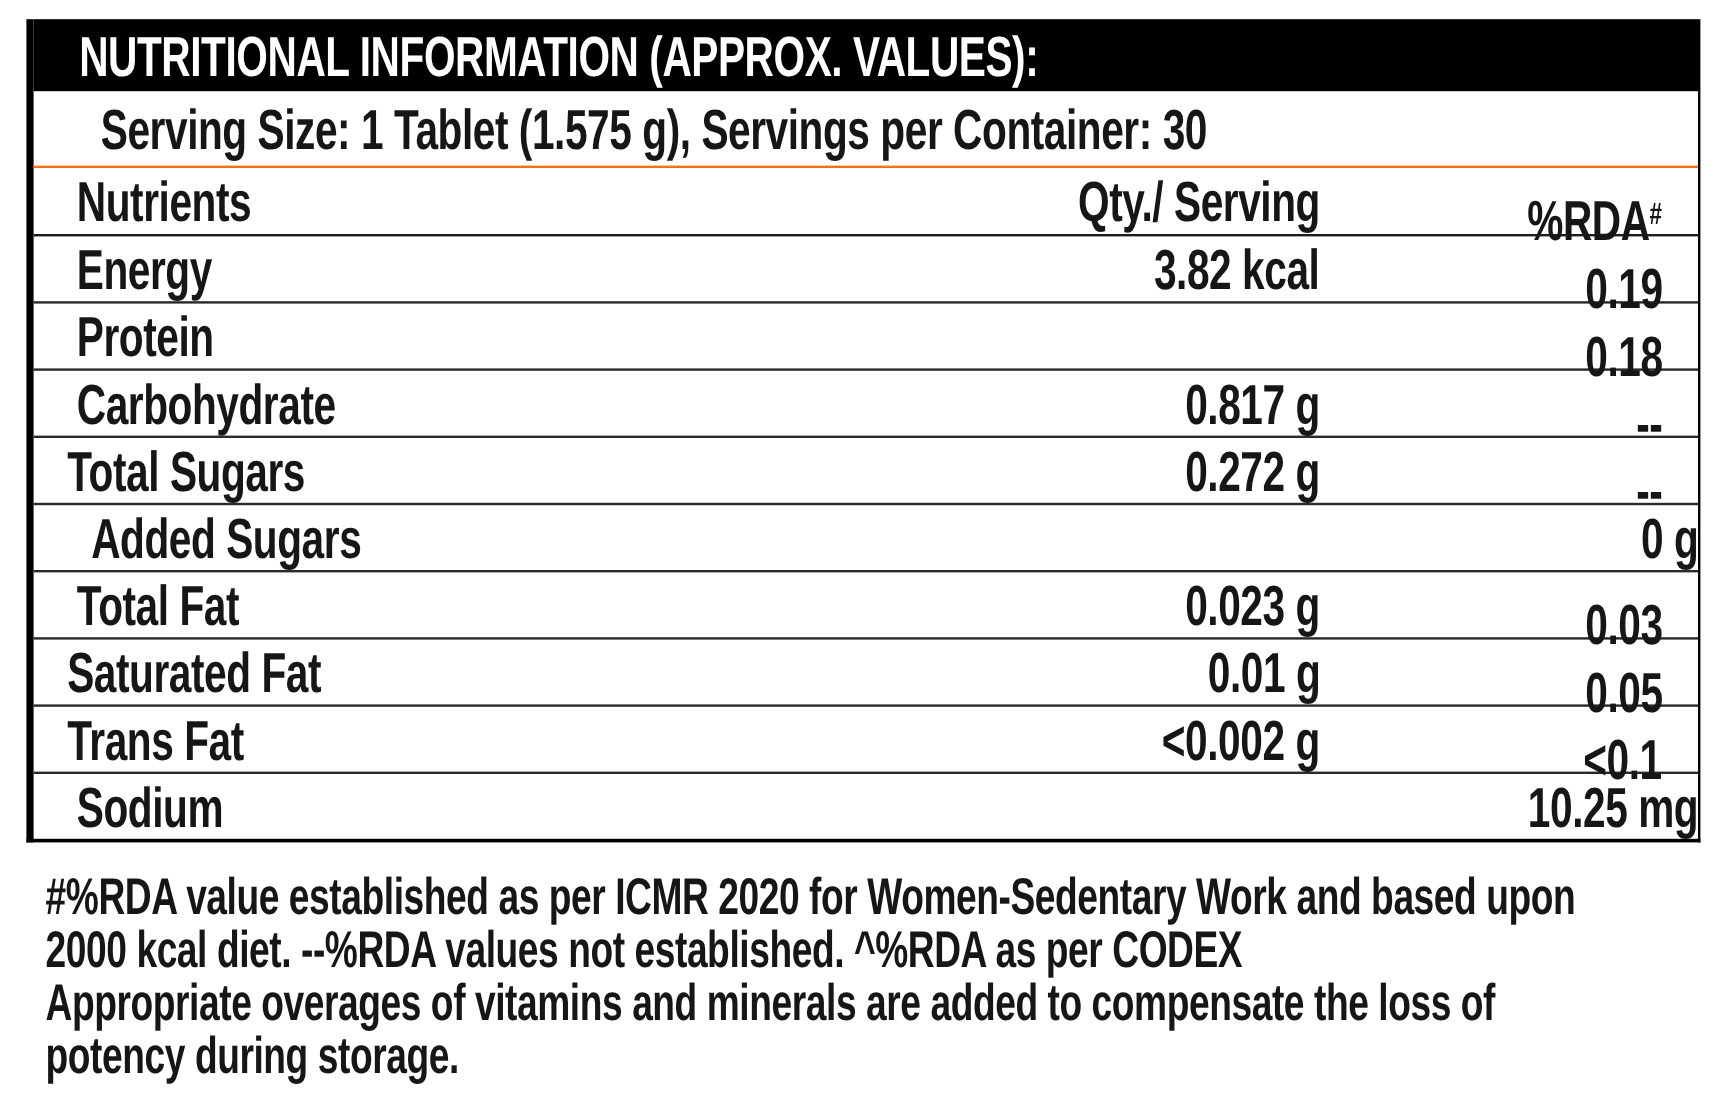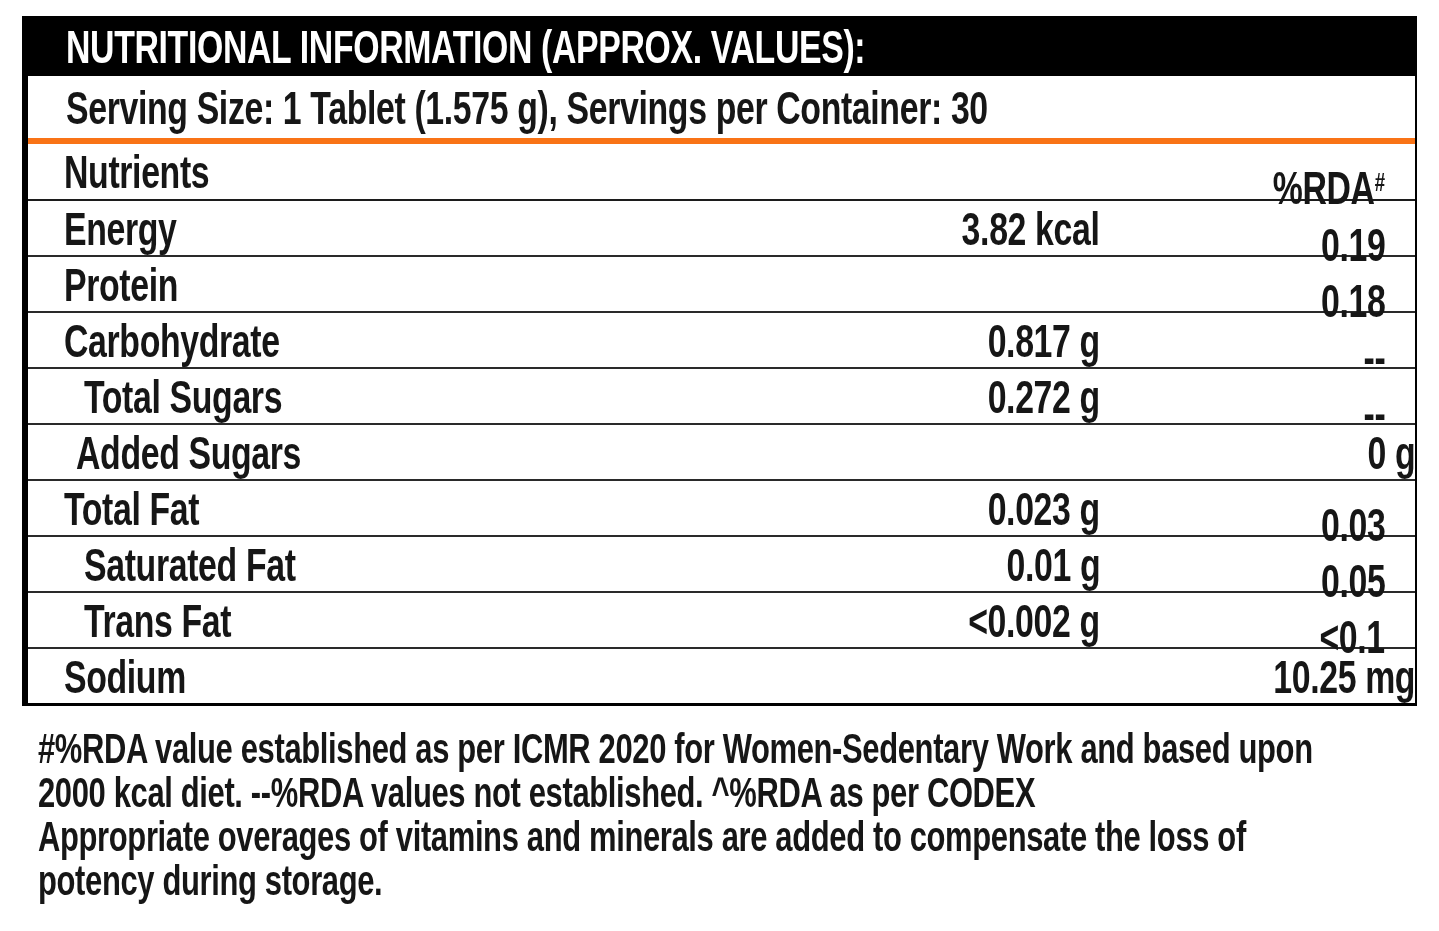--- a/index.html
+++ b/index.html
@@ -45,40 +45,40 @@
     padding-left: 38px;
   }
   .band .cnd {
     color: #ffffff;
     font-size: 47px;
   }
   .serving {
     height: 62px;
     display: flex;
     align-items: center;
-    padding-left: 38px;
-    border-bottom: 6px solid #f97316;
+    padding-left: 56px;
+    border-bottom: 2px solid #f97316;
     font-size: 47px;
   }
   .trow {
     display: flex;
     align-items: center;
     font-size: 47px;
   }
   .colhead {
     height: 55px;
     border-bottom: 2px solid #1c1c1c;
   }
   .nrow {
     height: 54px;
     border-bottom: 2px solid #2a2a2a;
   }
   .nrow:last-child { border-bottom: none; }
   .cell-name { flex: 1; padding-left: 36px; min-width: 0; }
-  .ind1 .cell-name { padding-left: 56px; }
+  .ind1 .cell-name { padding-left: 28px; }
   .ind2 .cell-name { padding-left: 48px; }
   .cell-qty { width: 460px; text-align: right; }
   .cell-rda {
     width: 315px;
     box-sizing: border-box;
     padding-right: 30px;
     text-align: right;
     margin-top: 32px;
   }
   .suphash {
@@ -107,20 +107,23 @@
     <span class="cnd">NUTRITIONAL INFORMATION (APPROX. VALUES):</span>
   </div>
 
   <div class="serving">
     <span class="cnd">Serving Size: 1 Tablet (1.575 g), Servings per Container: 30</span>
   </div>
 
   <div class="trow colhead">
     <div class="cell-name">
       <span class="cnd">Nutrients</span>
+    </div>
+    <div class="cell-qty">
+      <span class="cnd r">Qty./ Serving</span>
     </div>
     <div class="cell-rda">
       <span class="cnd r"><span>%RDA</span><span class="suphash">#</span></span>
     </div>
   </div>
 
   <div class="trow nrow ind0">
     <div class="cell-name"><span class="cnd">Energy</span></div>
     <div class="cell-qty"><span class="cnd r">3.82 kcal</span></div>
     <div class="cell-rda"><span class="cnd r">0.19</span></div>

